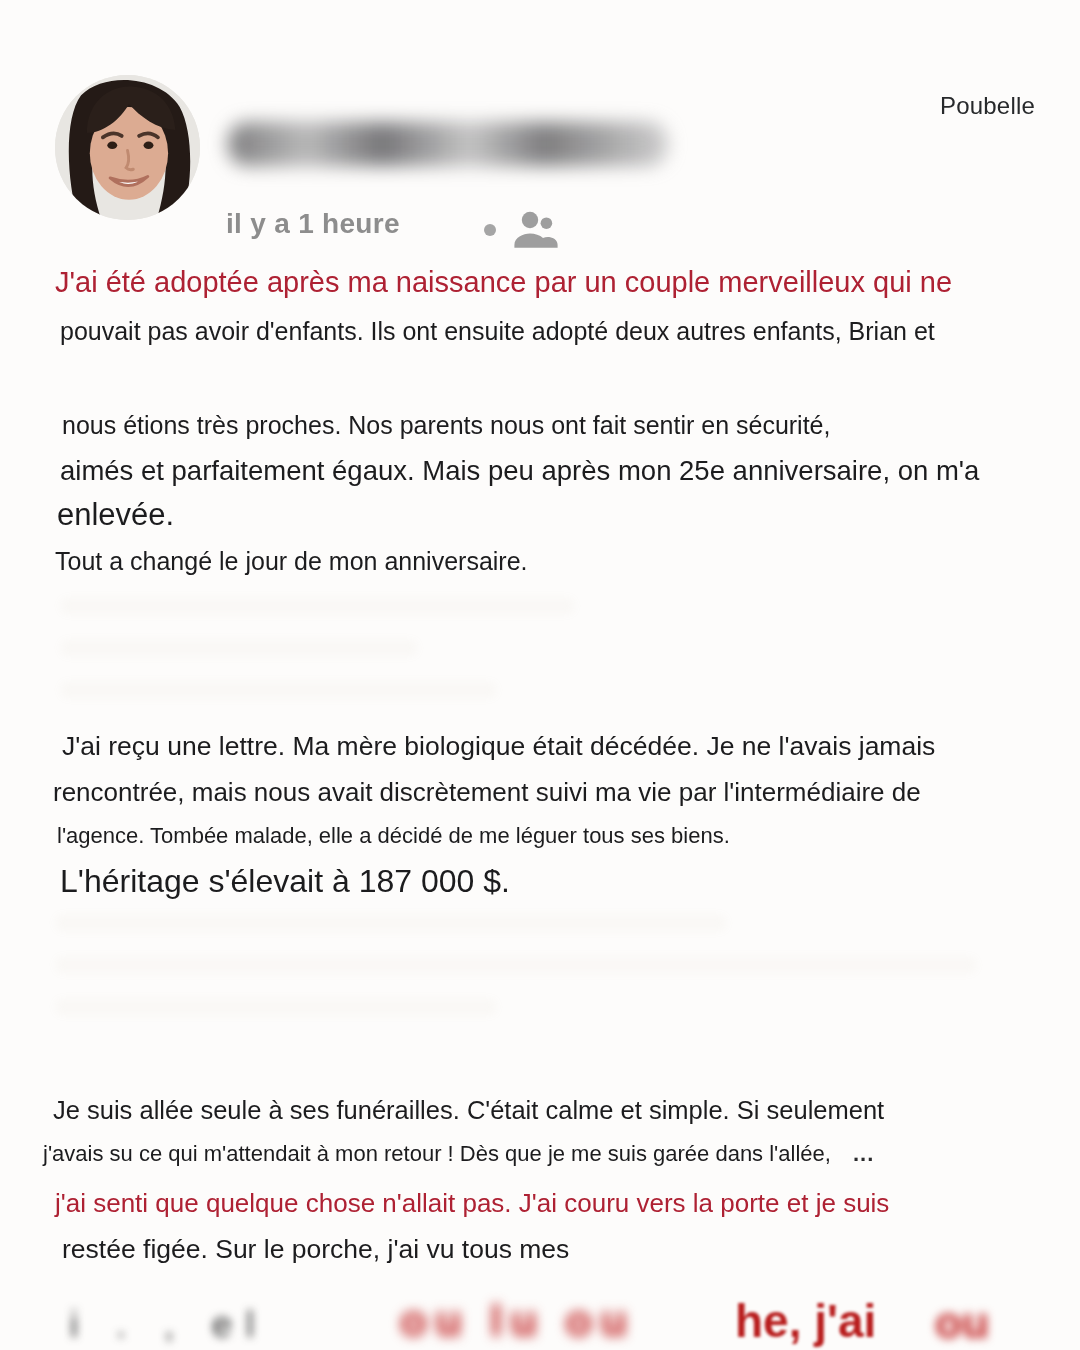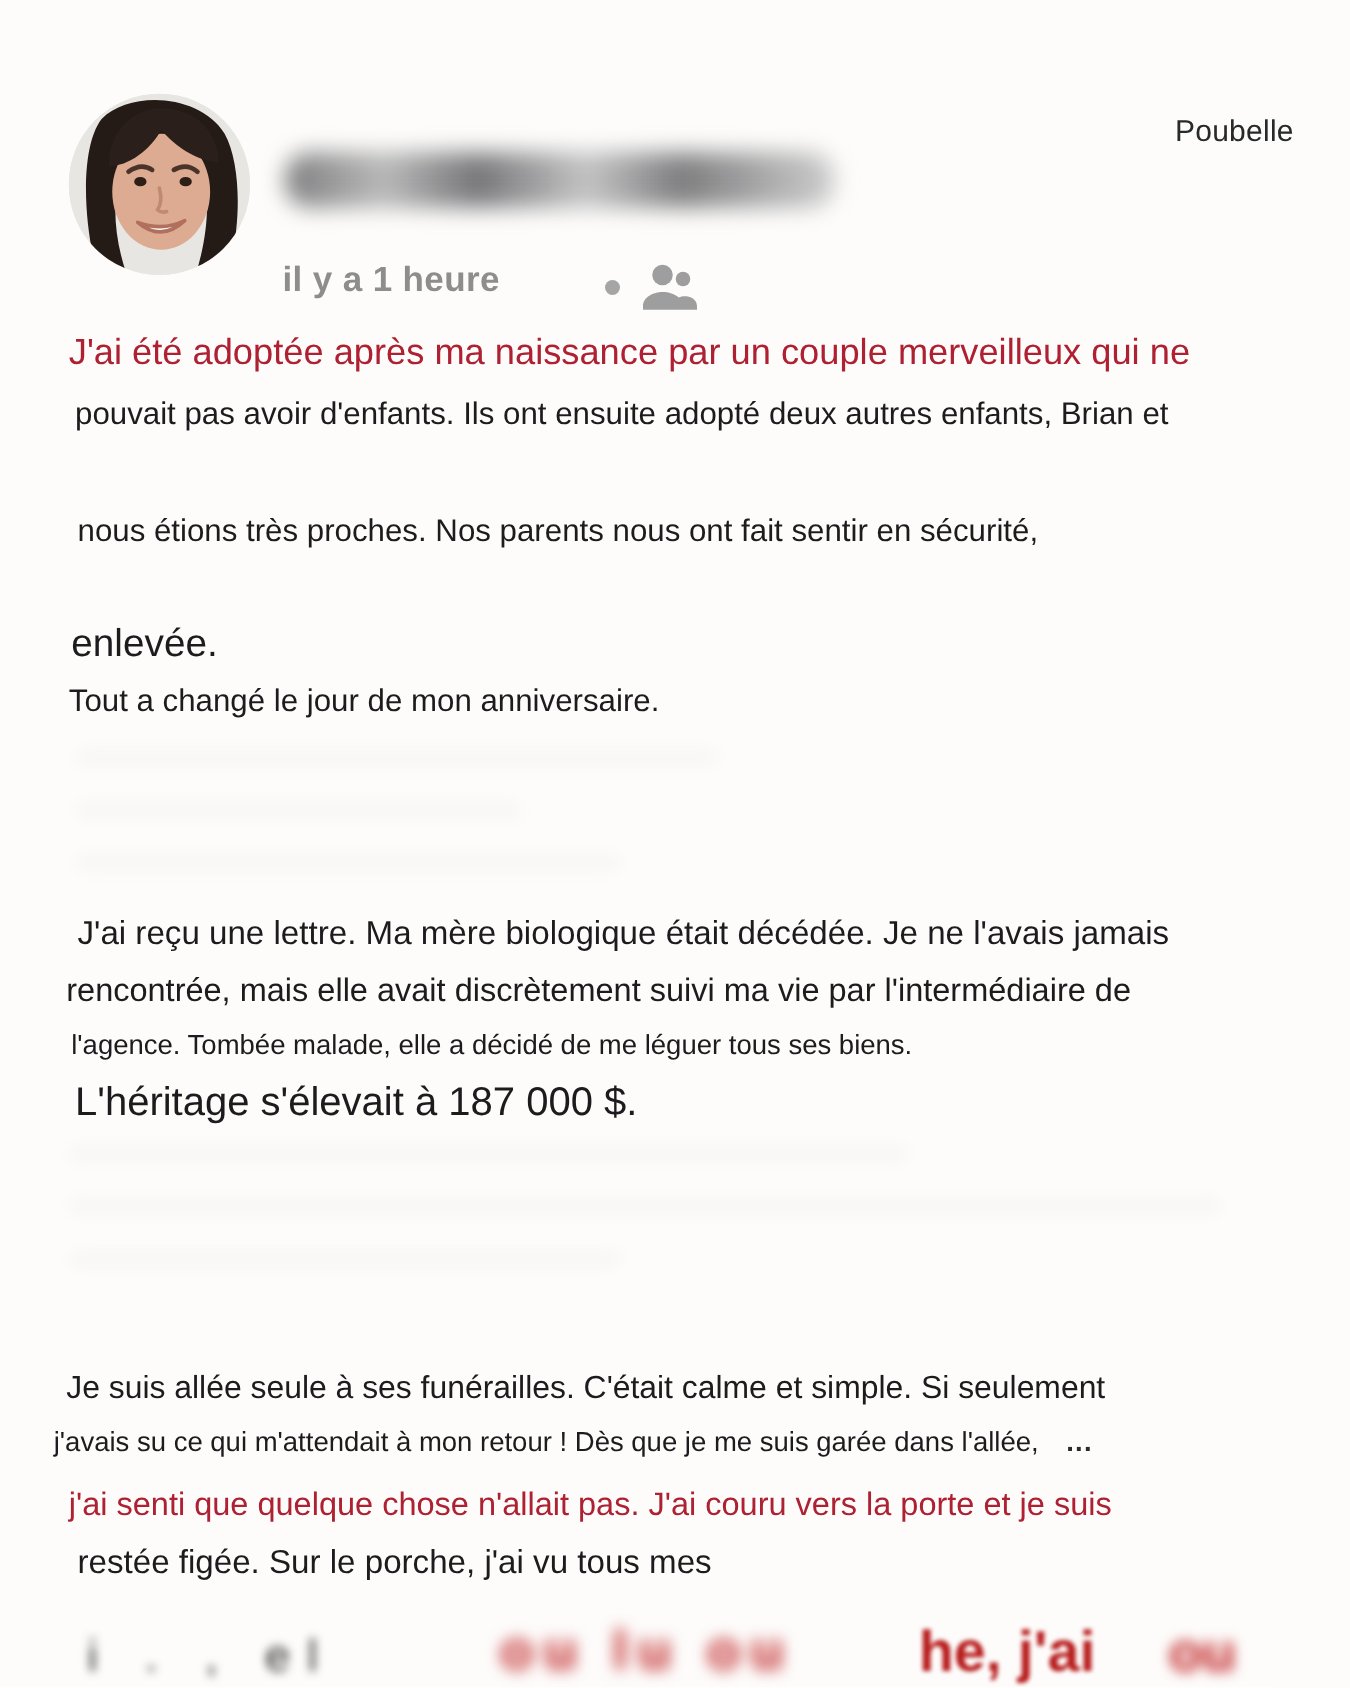--- a/index.html
+++ b/index.html
@@ -102,24 +102,25 @@
     <circle cx="11" cy="7" r="4.1" fill="#9e9e9e"></circle>
     <circle cx="19.2" cy="8.6" r="2.9" fill="#9e9e9e"></circle>
     <path d="M3.2 19.5c0-3.7 4.3-5.7 7.8-5.7 2.4 0 5 .8 6.5 2.2 1.1-.5 2.4-.7 3.6-.4 2.3.5 3.7 1.9 3.7 3.9v1.4H3.2z" fill="#9e9e9e"></path>
   </svg>
 
   <div class="screen-label">Poubelle</div>
 
   <div class="ln ln1 red">J'ai été adoptée après ma naissance par un couple merveilleux qui ne</div>
   <div class="ln ln2">pouvait pas avoir d'enfants. Ils ont ensuite adopté deux autres enfants, Brian et</div>
   <div class="ln ln4">nous étions très proches. Nos parents nous ont fait sentir en sécurité,</div>
+  <div class="ln ln5">aimés et parfaitement égaux. Mais peu après mon 25e anniversaire, on m'a</div>
   <div class="ln ln6">enlevée.</div>
   <div class="ln ln7">Tout a changé le jour de mon anniversaire.</div>
   <div class="ln ln8">J'ai reçu une lettre. Ma mère biologique était décédée. Je ne l'avais jamais</div>
-  <div class="ln ln9">rencontrée, mais elle avait discrètement suivi ma vie par l'intermédiaire de</div>
+  <div class="ln ln9">rencontrée, mais nous avait discrètement suivi ma vie par l'intermédiaire de</div>
   <div class="ln ln10">l'agence. Tombée malade, elle a décidé de me léguer tous ses biens.</div>
   <div class="ln ln11">L'héritage s'élevait à 187 000 $.</div>
   <div class="ln ln12">Je suis allée seule à ses funérailles. C'était calme et simple. Si seulement</div>
   <div class="ln ln13">
     <span>j'avais su ce qui m'attendait à mon retour ! Dès que je me suis garée dans l'allée,</span><span class="more-dots">...</span>
   </div>
   <div class="ln ln14 red">j'ai senti que quelque chose n'allait pas. J'ai couru vers la porte et je suis</div>
   <div class="ln ln15">restée figée. Sur le porche, j'ai vu tous mes</div>
 
   <div class="ghost" style="left:60px;top:598px;width:560px;">

